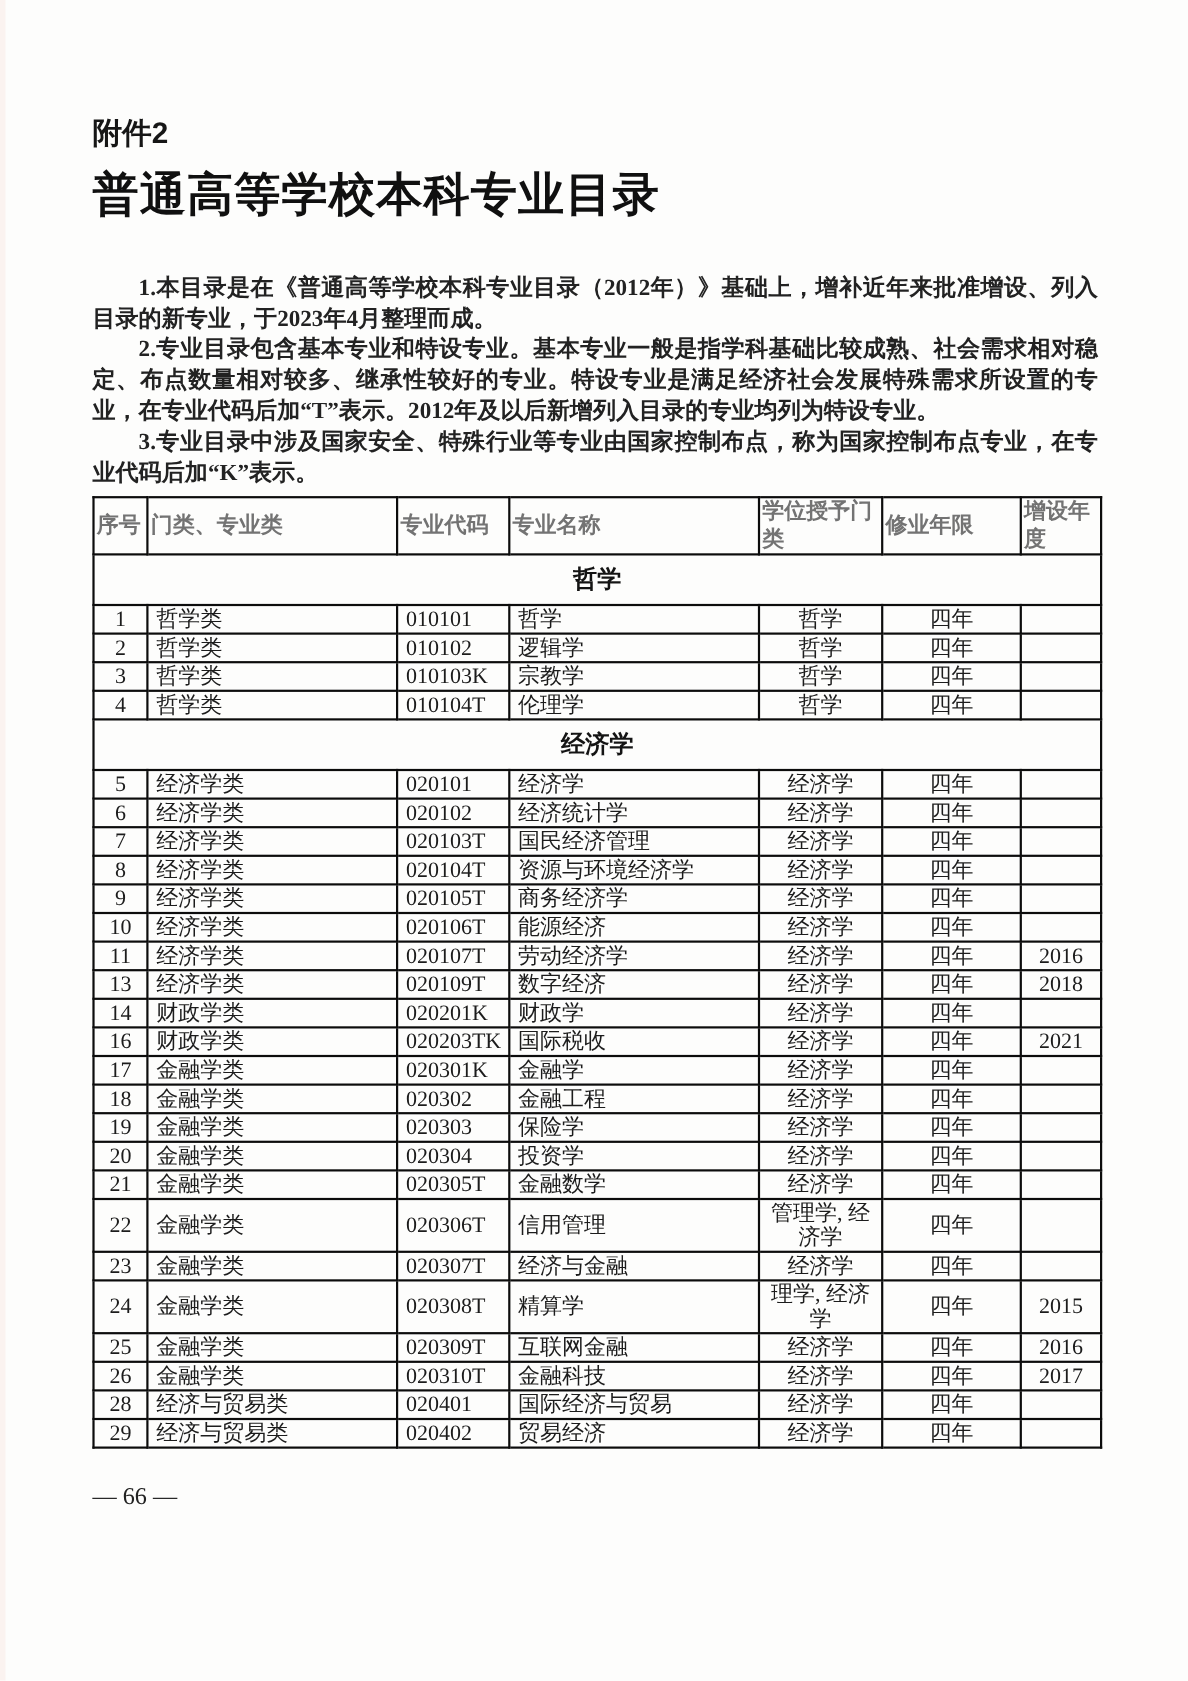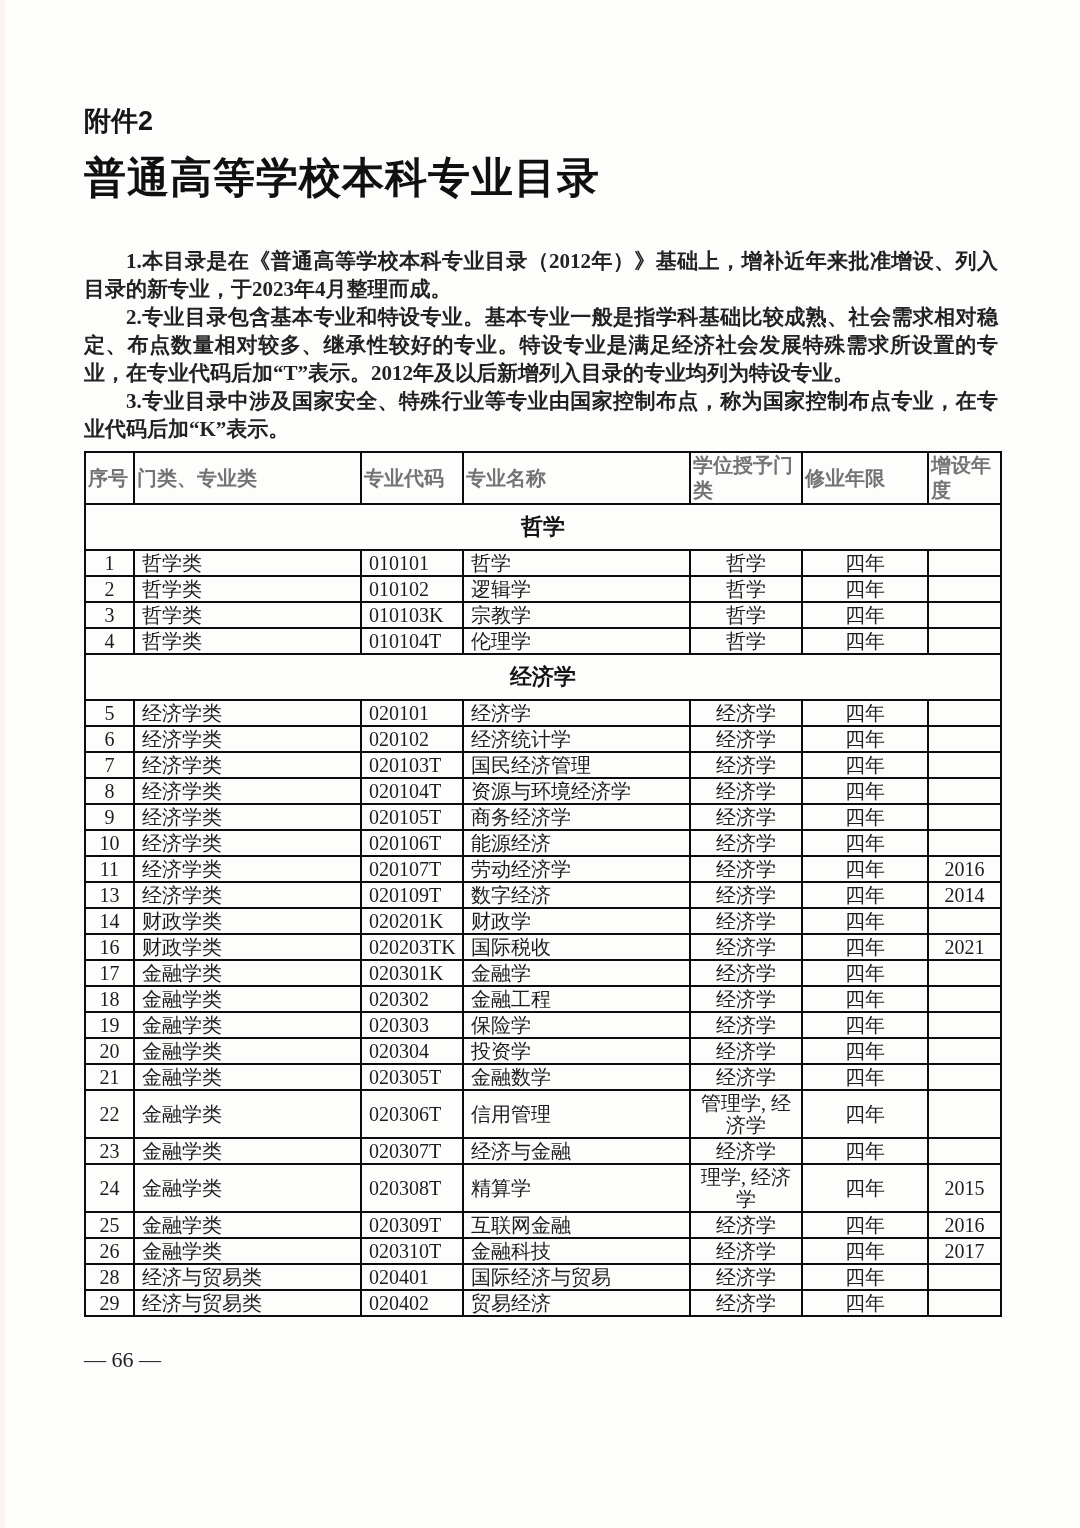--- a/index.html
+++ b/index.html
@@ -249,21 +249,21 @@
             <td class="cell-center">四年</td>
             <td class="cell-center">2016</td>
           </tr>
           <tr>
             <td class="cell-center">13</td>
             <td class="cell-left">经济学类</td>
             <td class="cell-left">020109T</td>
             <td class="cell-left">数字经济</td>
             <td class="cell-center">经济学</td>
             <td class="cell-center">四年</td>
-            <td class="cell-center">2014</td>
+            <td class="cell-center">2018</td>
           </tr>
           <tr>
             <td class="cell-center">14</td>
             <td class="cell-left">财政学类</td>
             <td class="cell-left">020201K</td>
             <td class="cell-left">财政学</td>
             <td class="cell-center">经济学</td>
             <td class="cell-center">四年</td>
             <td class="cell-center"></td>
           </tr>

